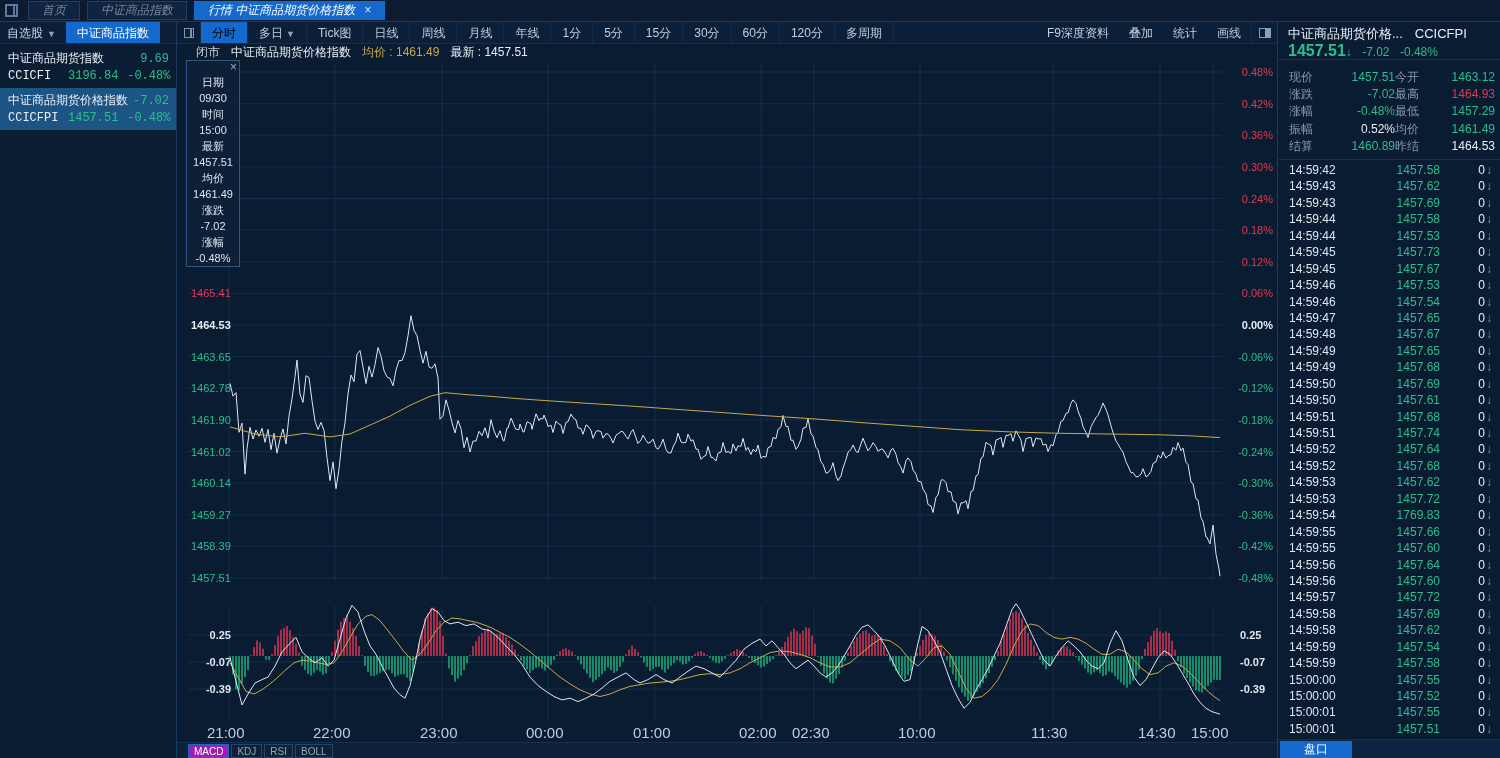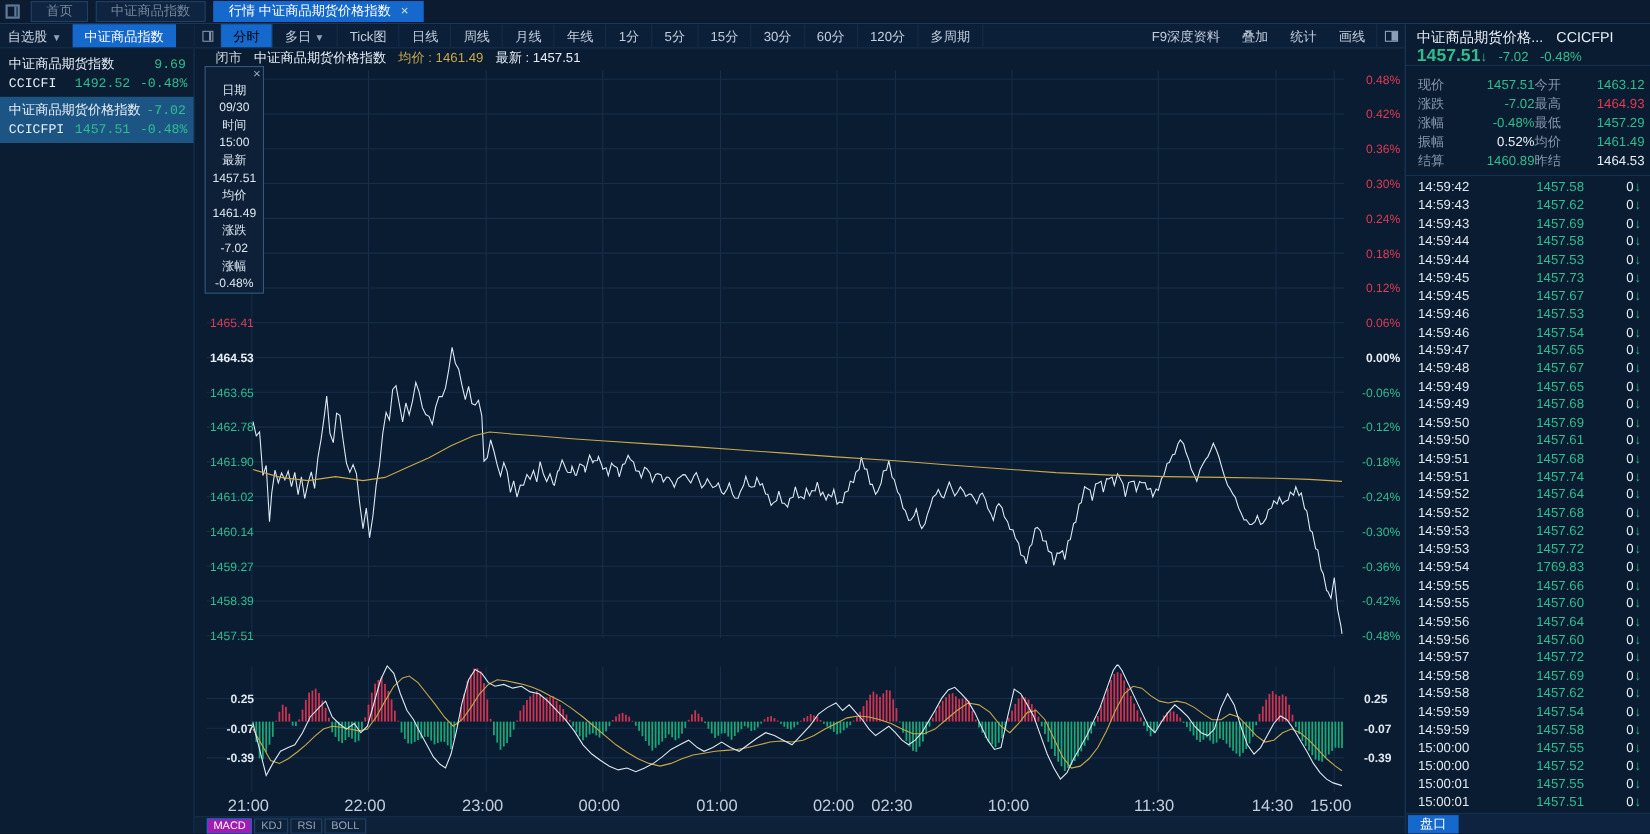--- a/index.html
+++ b/index.html
@@ -3,21 +3,21 @@
 <meta charset="utf-8">
 <style>
   html,body{margin:0;padding:0;background:#06101e;}
   *{box-sizing:border-box;}
   .app{position:relative;width:1500px;height:758px;overflow:hidden;background:#0a1c31;
        font-family:"Liberation Sans","DejaVu Sans",sans-serif;font-size:12px;color:#e8eef6;}
   .green{color:#2ebd8c;} .red{color:#e03a55;} .white{color:#e8eef6;} .yellow{color:#c9a84c;} .purple{color:#b468d8;}
 
   
   .topbar{position:absolute;top:0;left:0;width:1500px;height:22px;background:#0c1b2f;
-          border-bottom:1px solid #1c3a5e;display:flex;align-items:center;}
+          border-bottom:1px solid #1c3a5e;display:flex;align-items:center;font-style:italic;}
   .win-glyph{width:13px;height:13px;border:2px solid #5d7a9c;position:relative;margin:0 10px 0 5px;flex:0 0 auto;}
   .win-glyph::after{content:"";position:absolute;right:1px;top:0;bottom:0;width:2px;background:#5d7a9c;}
   .top-tab{height:19px;line-height:17px;padding:0 13px;margin-right:7px;background:#0e2440;
            border:1px solid #1f4066;color:#76879d;white-space:nowrap;cursor:default;}
   .top-tab.active{background:#1568cc;border-color:#1568cc;color:#fff;}
   .top-tab .close-x{margin-left:9px;color:#d6e4f5;font-size:12px;}
 
   
   .sidebar{position:absolute;top:22px;left:0;width:177px;height:736px;background:#0b1d33;border-right:1px solid #1c3a5e;}
   .sidebar-toolbar{height:22px;border-bottom:1px solid #15304e;background:#0c1f38;display:flex;align-items:stretch;}
@@ -81,21 +81,21 @@
   .rp-price{font-size:16px;font-weight:bold;}
   .rp-chg{margin-left:7px;} .rp-pct{margin-left:7px;}
   .rp-stats{position:absolute;top:46px;left:0;right:0;height:92px;border-bottom:1px solid #15304e;padding:1px 5px 0 11px;}
   .stat-row{display:grid;grid-template-columns:40px 66px 46px 1fr;line-height:17.2px;}
   .stat-label{color:#8598ad;} .stat-val{text-align:right;}
   .rp-ticks{position:absolute;top:140px;bottom:19px;left:0;right:0;overflow:hidden;}
   .tick-row{display:grid;grid-template-columns:70px 1fr 52px;height:16.45px;line-height:16.45px;padding:0 8px 0 11px;}
   .tick-time{color:#dfe7ef;} .tick-price{text-align:right;} .tick-vol{text-align:right;color:#e8eef6;}
   .tick-vol .dn{color:#2ebd8c;font-weight:bold;margin-left:1px;}
   .rp-footer{position:absolute;bottom:0;left:0;right:0;height:19px;background:#0e2340;border-top:1px solid #15304e;}
-  .pankou-btn{position:absolute;left:2px;top:1px;height:17px;line-height:17px;padding:0 11px;background:#1568cc;color:#fff;cursor:default;}
+  .pankou-btn{position:absolute;left:2px;top:1px;height:17px;line-height:17px;padding:0 24px;background:#1568cc;color:#fff;cursor:default;}
 </style>
 </head>
 <body>
 
 <div class="app">
 
   <div class="topbar">
     <div class="win-glyph"></div>
     <div id="topTabs" style="display:flex;align-items:center;">
         <div class="top-tab">首页</div>
@@ -112,21 +112,21 @@
       <div class="group-tab">中证商品指数</div>
     </div>
     <div class="watch-list" id="watchList">
         <div class="watch-item">
           <div class="wi-row">
             <span>中证商品期货指数</span>
             <span class="green">9.69</span>
           </div>
           <div class="wi-row2">
             <span>CCICFI</span>
-            <span class="green num">1492.52</span>
+            <span class="green num">3196.84</span>
             <span class="green num">-0.48%</span>
           </div>
         </div>
         <div class="watch-item selected">
           <div class="wi-row">
             <span>中证商品期货价格指数</span>
             <span class="green">-7.02</span>
           </div>
           <div class="wi-row2">
             <span>CCICFPI</span>

